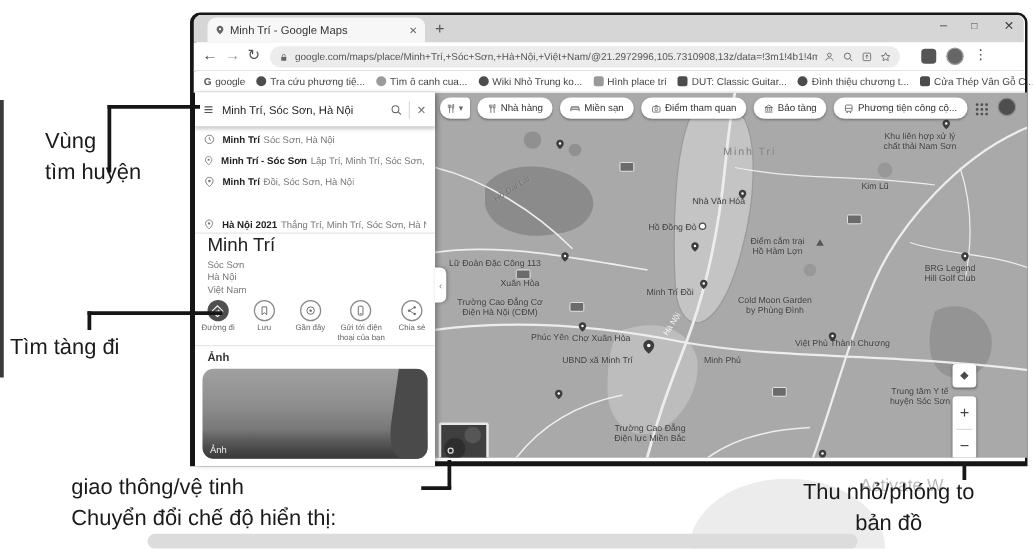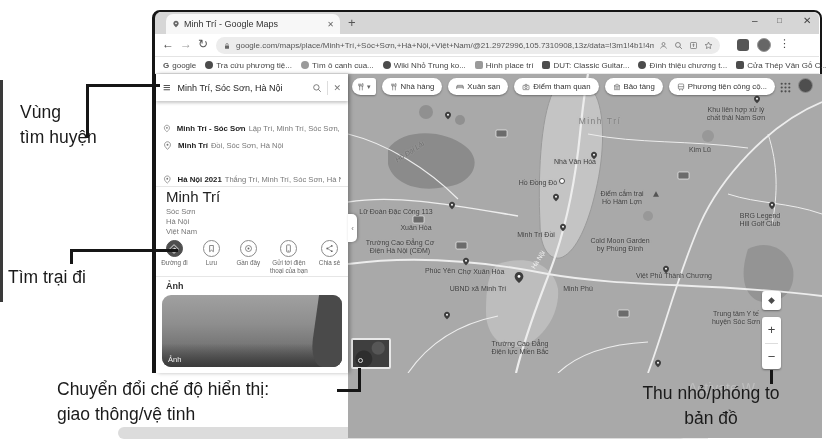--- a/index.html
+++ b/index.html
@@ -66,21 +66,21 @@
   .photo .sil{position:absolute;left:0;bottom:0;width:100%;height:26px;
               background:linear-gradient(0deg,#3a3a3a 0%,rgba(60,60,60,0) 90%)}
   .photo .tree{position:absolute;right:-6px;top:0;width:34px;height:100%;background:#4a4a4a;
                transform:skewX(-8deg);border-radius:0 0 0 40%}
   .photo .cap{position:absolute;left:6px;bottom:3px;font-size:7.5px;color:#f0f0f0}
   .collapse{position:absolute;left:348px;top:214px;width:9px;height:28px;background:#fff;border-radius:0 5px 5px 0;
             box-shadow:1px 0 3px rgba(0,0,0,.3);display:flex;align-items:center;justify-content:center;
             font-size:8px;color:#777;z-index:4}
 
   
-  .map{position:absolute;left:348px;top:74px;width:474px;height:364px;background:#a9a9a9;overflow:hidden;z-index:2}
+  .map{position:absolute;left:348px;top:74px;width:474px;height:292px;background:#a9a9a9;overflow:hidden;z-index:2}
   .chips{position:absolute;left:4px;top:4px;display:flex;gap:6px;align-items:center;z-index:3}
   .chip{background:#fff;border-radius:9px;height:17px;display:flex;align-items:center;gap:3px;
         padding:0 8px;font-size:7.8px;color:#333;box-shadow:0 1px 2px rgba(0,0,0,.35);white-space:nowrap}
   .chip0{background:#fff;border-radius:9px 3px 3px 9px;height:17px;display:flex;align-items:center;gap:2px;
          padding:0 5px;color:#444;box-shadow:0 1px 2px rgba(0,0,0,.35)}
   .chip0 .caret{font-size:7px;color:#666}
   .gridic{position:absolute;left:431px;top:7px;color:#4e4e4e;z-index:3}
   .mavatar{position:absolute;left:450px;top:4px;width:15px;height:15px;background:#4e4e4e;border:1.5px solid #8d8d8d;
            border-radius:50%;box-sizing:border-box;z-index:3}
   .mlabel{position:absolute;font-size:7px;color:#3f3f3f;line-height:1.2;text-align:center;
@@ -200,34 +200,34 @@
 </defs>
 </svg>
 
 <div id="stage">
 
   <div class="blob" style="left:552px;top:383px;width:156px;height:110px"></div>
   <div class="graybar" style="left:118px;top:427px;width:568px;height:12px"></div>
   <div class="edge" style="left:0;top:80px;width:3px;height:222px"></div>
   <div class="watermark" style="left:688px;top:380px">Activate W</div>
 
-  <div class="ann" style="left:20px;top:100px">
+  <div class="ann" style="left:36px;top:100px">
     <div>Vùng</div>
     <div>tìm huyện</div>
   </div>
   <div class="line" style="left:86px;top:84px;width:74px;height:2.5px"></div>
   <div class="line" style="left:86px;top:84px;width:2.5px;height:54px"></div>
 
-  <div class="ann" style="left:8px;top:265px">Tìm trại đi</div>
+  <div class="ann" style="left:8px;top:265px">Tìm tàng đi</div>
   <div class="line" style="left:70px;top:249px;width:108px;height:3px"></div>
   <div class="line" style="left:70px;top:249px;width:3px;height:15px"></div>
 
   <div class="ann" style="left:57px;top:377px">
+    <div>giao thông/vệ tinh</div>
     <div>Chuyển đổi chế độ hiển thị:</div>
-    <div>giao thông/vệ tinh</div>
   </div>
   <div class="line" style="left:337px;top:389px;width:24px;height:2.5px"></div>
   <div class="line" style="left:358px;top:368px;width:2.5px;height:23px"></div>
 
   <div class="ann" style="left:633px;top:381px;width:156px;text-align:center">
     <div>Thu nhỏ/phóng to</div>
     <div>bản đồ</div>
   </div>
   <div class="line" style="left:770px;top:370px;width:2.5px;height:14px"></div>
 
@@ -315,20 +315,26 @@
     <div class="searchbar">
       <span class="hamb">≡</span>
       <input class="sinput" value="Minh Trí, Sóc Sơn, Hà Nội" style="">
       <svg width="10" height="10" style="color:#666">
           <use href="#i-search"></use>
         </svg>
       <span class="sdiv"></span>
       <span style="font-size:9px;color:#777">✕</span>
     </div>
 
+    <div class="sugg" style="top:29px">
+      <svg width="9" height="9" style="color:#777">
+          <use href="#i-clock"></use>
+        </svg>
+      <span class="txt"><b>Minh Trí</b><span>Sóc Sơn, Hà Nội</span></span>
+    </div>
     <div class="sugg" style="top:46px">
       <svg width="9" height="9" style="color:#777">
           <use href="#i-pin"></use>
         </svg>
       <span class="txt"><b>Minh Trí - Sóc Sơn</b><span>Lập Trí, Minh Trí, Sóc Sơn, Hà Nội</span></span>
     </div>
     <div class="sugg" style="top:63px">
       <svg width="9" height="9" style="color:#777">
           <use href="#i-pin"></use>
         </svg>
@@ -443,21 +449,21 @@
       <span class="chip">
         <svg width="8" height="8" style="color:#555">
             <use href="#i-fork"></use>
           </svg>
         <span>Nhà hàng</span>
       </span>
       <span class="chip">
         <svg width="8" height="8" style="color:#555">
             <use href="#i-bed"></use>
           </svg>
-        <span>Xuân sạn</span>
+        <span>Miền sạn</span>
       </span>
       <span class="chip">
         <svg width="8" height="8" style="color:#555">
             <use href="#i-cam"></use>
           </svg>
         <span>Điểm tham quan</span>
       </span>
       <span class="chip">
         <svg width="8" height="8" style="color:#555">
             <use href="#i-museum"></use>

